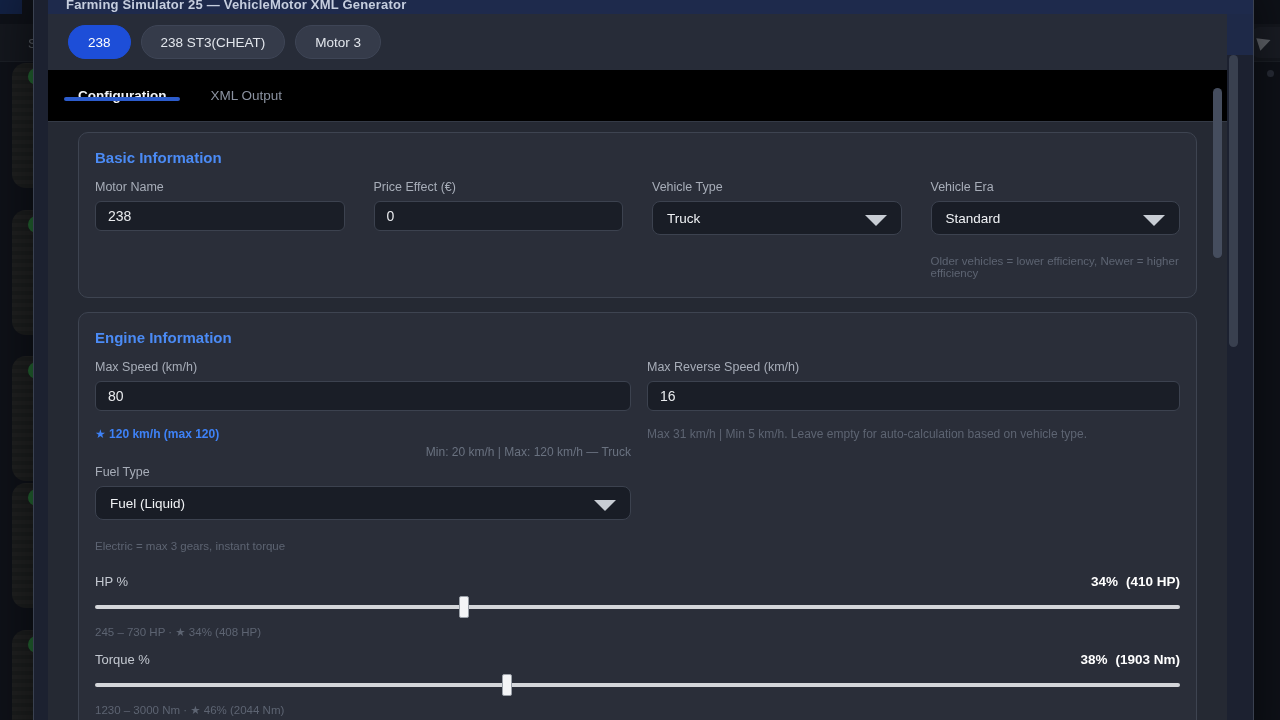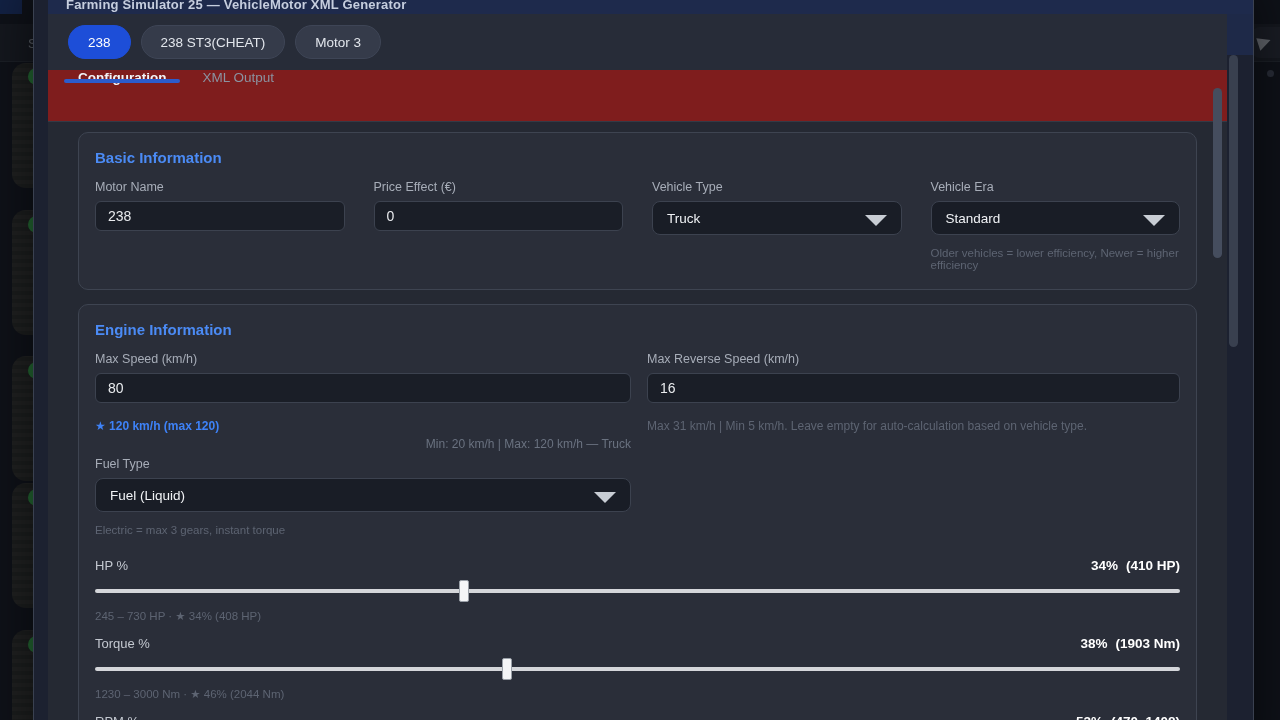--- a/index.html
+++ b/index.html
@@ -30,42 +30,42 @@
     background:#1c2130; border-radius:10px; overflow:hidden; }
   .dlg-header { height:44px; background:#1e2a4c; display:flex; align-items:flex-end; padding:0 18px 2px; }
   .dlg-title { font-size:13px; font-weight:bold; color:#c6cede; letter-spacing:.2px; }
 
   .dlg-inner { width:1179px; }
   .chips-row { height:56px; background:#272c38; display:flex; align-items:center; gap:10px; padding:0 20px; }
   .chip { height:34px; padding:0 19px; border-radius:17px; display:flex; align-items:center;
     font-size:13.5px; color:#e2e6ec; background:#353b4a; border:1px solid #3e4556; cursor:pointer; }
   .chip.active { background:#1d4ed8; border-color:#1d4ed8; color:#fff; }
 
-  .tabs-row { height:52px; background:#7f1d1d; display:flex; align-items:flex-start; 
+  .tabs-row { height:52px; background:#000000; display:flex; align-items:center; gap:8px;
     padding:0 12px; border-bottom:1px solid #343a46; }
   .tab { position:relative; display:flex; align-items:center; padding:0 18px; font-size:13.5px; color:#8b92a0; cursor:pointer; }
   .tab.active { color:#f2f4f7; font-weight:bold; }
   .tab.active::after { content:""; position:absolute; left:4px; right:4px; bottom:2px; height:4px;
     border-radius:3px; background:#2c5ccc; }
 
   .content { background:#252933; padding:10px 30px 40px; }
   .card { background:#2a2e39; border:1px solid #3e4451; border-radius:10px; padding:16px 16px 18px; }
   .card + .card { margin-top:14px; }
   .card-heading { color:#4b8bf5; font-size:15px; font-weight:bold; }
 
   .grid4 { display:grid; grid-template-columns:repeat(4,1fr); gap:29px; margin-top:14px; }
   .grid2 { display:grid; grid-template-columns:1fr 1fr; gap:16px; margin-top:14px; }
   .field-label { font-size:12.5px; color:#a7adb8; margin-bottom:7px; }
   .text-input { width:100%; height:30px; background:#1a1e27; border:1px solid #3c424f; border-radius:6px;
     color:#e9ebee; font-size:14px; padding:0 12px; font-family:inherit; }
   .select { position:relative; height:34px; background:#191d26; border:1px solid #3c424f; border-radius:8px;
     display:flex; align-items:center; padding:0 14px; font-size:13.5px; color:#f0f2f5; cursor:pointer; }
   .select .arrow { position:absolute; right:14px; top:13px; width:0; height:0;
     border-left:11px solid transparent; border-right:11px solid transparent; border-top:11px solid #c8cdd4; }
-  .helper { font-size:11.5px; color:#5d6472; margin-top:12px; }
+  .helper { font-size:11.5px; color:#5d6472; margin-top:20px; }
   .hint-star { font-size:12px; font-weight:bold; color:#3e82f7; margin-top:16px; }
   .hint-range { font-size:12px; color:#6a7280; margin-top:4px;text-align:right; }
 
   .fuel-block { margin-top:6px; width:536px; }
   .sliders { margin-top:22px; }
   .slider-row + .slider-row { margin-top:13px; }
   .slider-head { display:flex; justify-content:space-between; align-items:baseline; }
   .slider-label { font-size:13px; color:#c3c8d0; }
   .slider-value { font-size:13.5px; font-weight:bold; color:#ffffff; }
   .slider-value .detail { margin-left:8px; }

